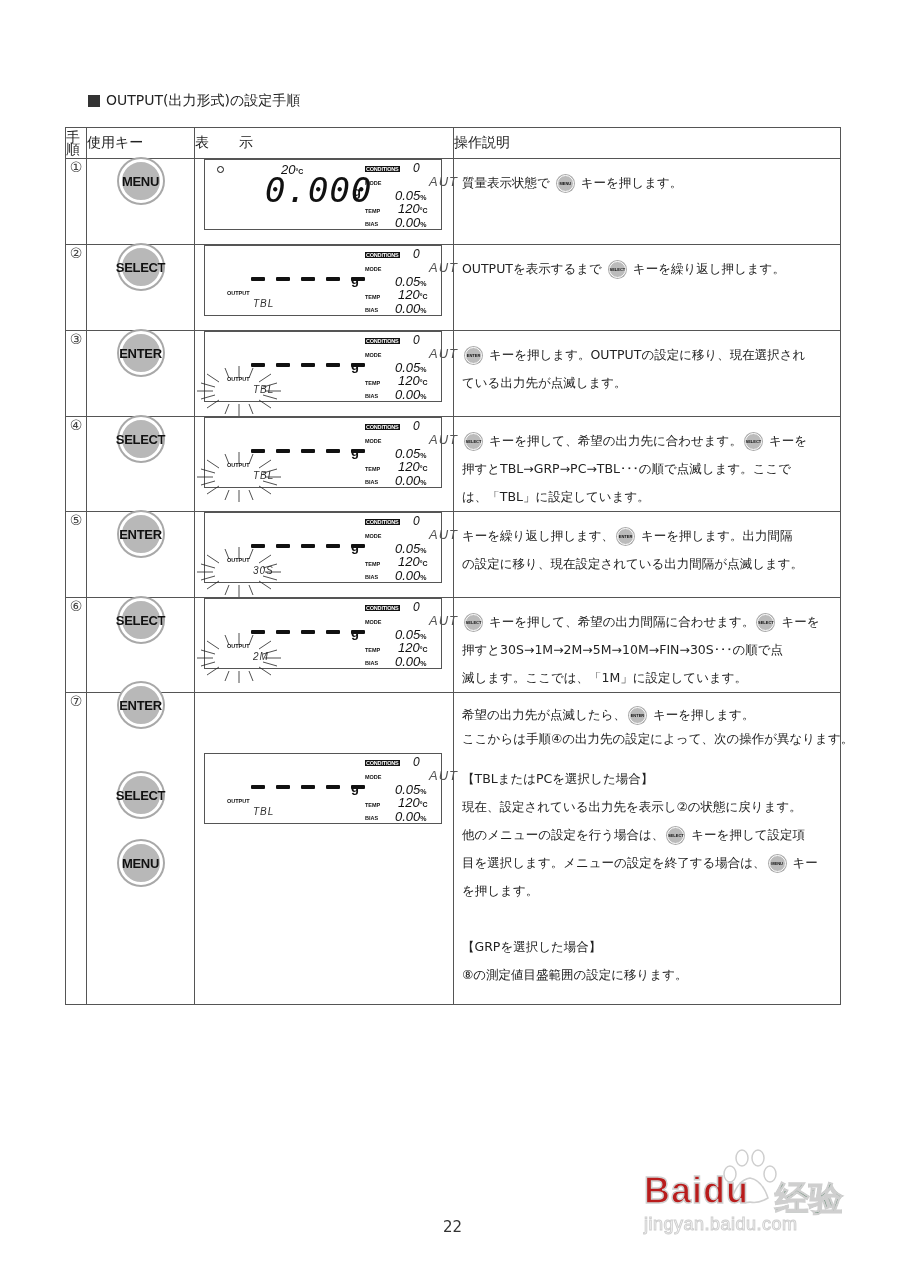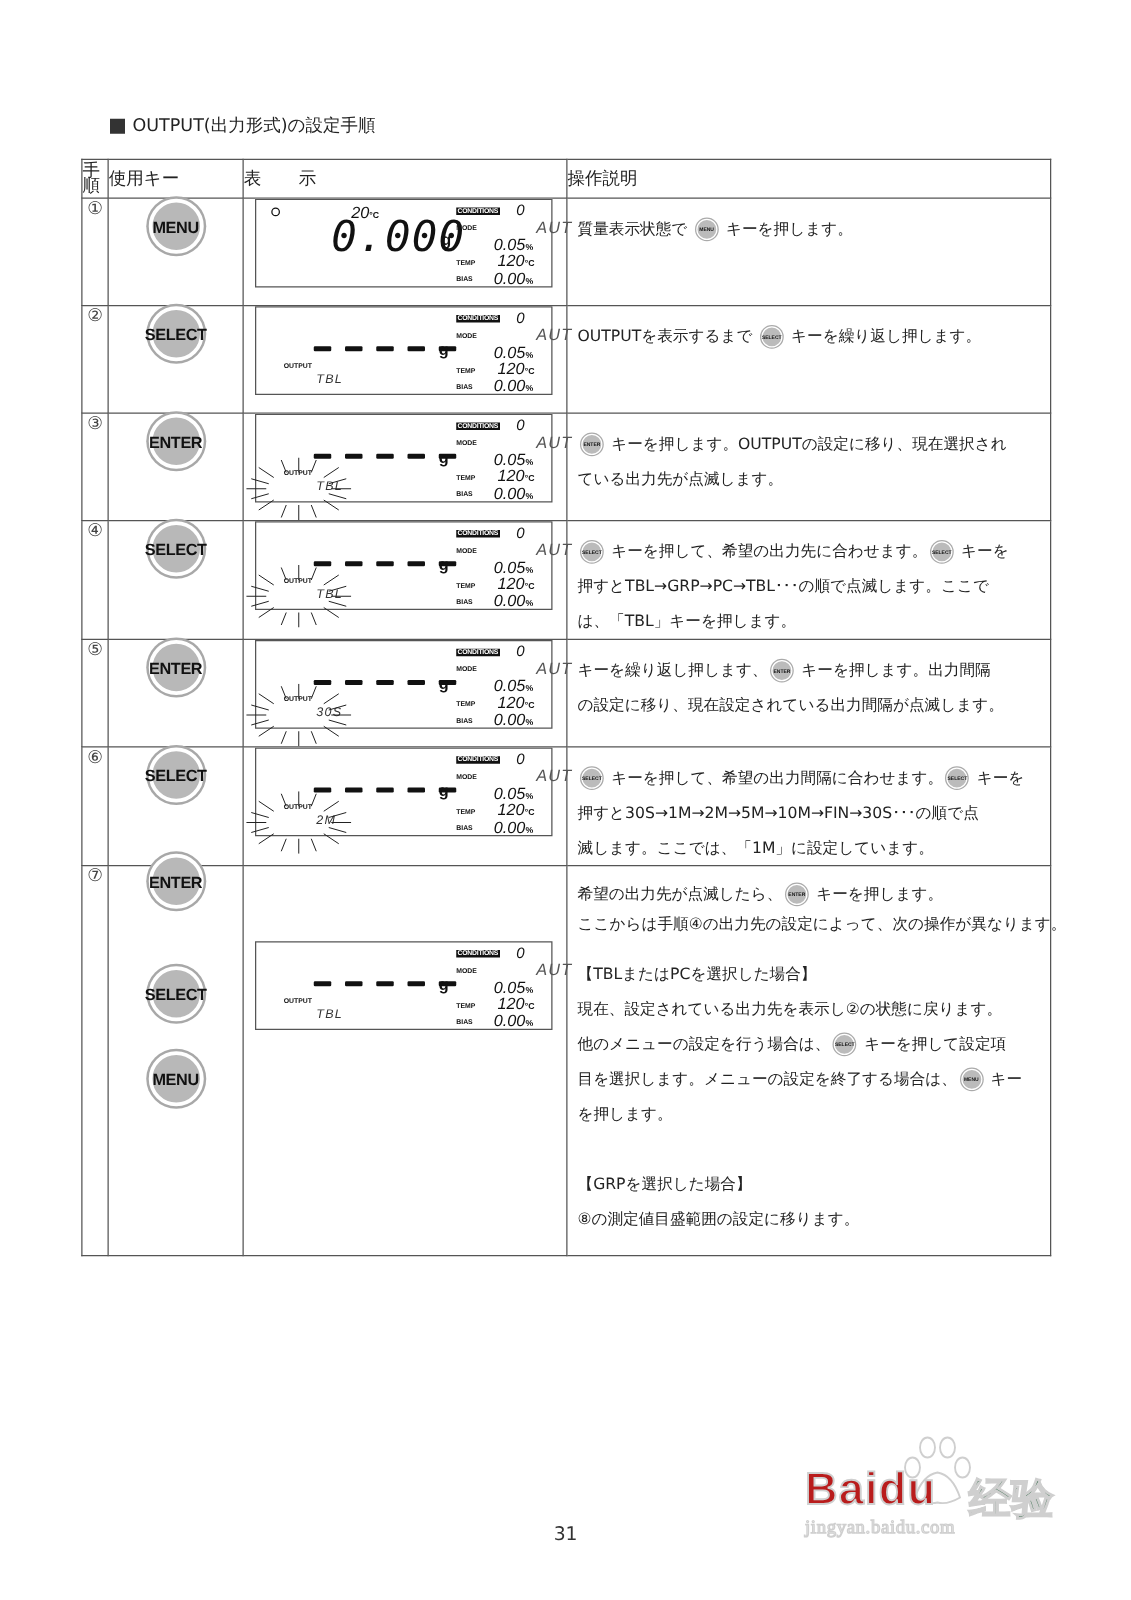--- a/index.html
+++ b/index.html
@@ -51,21 +51,21 @@
     .lcd .temp-val { position: absolute; left: 193px; top: 41px; font-size: 13px; font-style: italic; color: #111; }
     .lcd .bias-lbl { position: absolute; left: 160px; top: 61px; font-size: 5.5px; font-weight: bold; color: #111; }
     .lcd .bias-val { position: absolute; left: 190px; top: 55px; font-size: 13px; font-style: italic; color: #111; }
     .lcd .blink { position: absolute; left: -8px; top: 34px; width: 84px; height: 50px; pointer-events: none; }
 
     .page-number { position: absolute; left: 0; width: 905px; top: 1218px; text-align: center; font-size: 15px; color: #333; }
 
     .watermark { position: absolute; left: 640px; top: 1148px; width: 220px; height: 90px; }
     .watermark .wm-logo { position: absolute; left: 4px; top: 22px; font-family: "Liberation Sans", sans-serif; font-weight: bold; font-size: 36px; color: #b91c1c; -webkit-text-stroke: 1.5px #cfcfcf; letter-spacing: 1px; }
     .watermark .wm-cn { position: absolute; left: 135px; top: 28px; font-size: 34px; color: #14532d; -webkit-text-stroke: 1.2px #cfcfcf; font-weight: bold; }
-    .watermark .wm-url { position: absolute; left: 4px; top: 66px; font-family: Liberation Serif, serif; font-size: 15px; color: #fff; -webkit-text-stroke: 1px #cfcfcf; letter-spacing: 0.5px; text-align: center; }
+    .watermark .wm-url { position: absolute; left: 4px; top: 66px; font-family: Liberation Sans, sans-serif; font-size: 18px; color: #fff; -webkit-text-stroke: 1px #cfcfcf; letter-spacing: 0.5px; text-align: center; }
     .watermark .paw { position: absolute; left: 78px; top: 0px; }
   </style>
 </head>
 <body>
 
 <div class="section-title">
   <span class="sq"></span>
   <span>OUTPUT(出力形式)の設定手順</span>
 </div>
 
@@ -260,21 +260,21 @@
             <span class="bias-val"><span>0.00</span><small>%</small></span>
           </div>
         </td>
         <td class="desc">
           <span class="line"><span class="mini-key">
               <span>SELECT</span>
             </span><span> キーを押して、希望の出力先に合わせます。</span><span class="mini-key">
               <span>SELECT</span>
             </span><span> キーを</span></span>
           <span class="line"><span>押すとTBL→GRP→PC→TBL･･･の順で点滅します。ここで</span></span>
-          <span class="line"><span>は、「TBL」キーを押します。</span></span>
+          <span class="line"><span>は、「TBL」に設定しています。</span></span>
         </td>
       </tr>
       <tr style="height: 86px;">
         <td class="step-num">⑤</td>
         <td class="keys">
           <div class="key-wrap">
             <div class="key">
               <span>ENTER</span>
             </div>
           </div>
@@ -461,13 +461,13 @@
       <ellipse cx="40" cy="10" rx="6" ry="8"></ellipse>
       <ellipse cx="52" cy="26" rx="6" ry="8"></ellipse>
       <path d="M14 50 Q20 32 32 30 Q44 32 50 50 Q40 56 32 54 Q24 56 14 50 Z"></path>
     </g>
   </svg>
   <span class="wm-logo">Baidu</span>
   <span class="wm-cn">经验</span>
   <span class="wm-url">jingyan.baidu.com</span>
 </div>
 
-<div class="page-number">31</div>
+<div class="page-number">22</div>
 
 </body></html>

